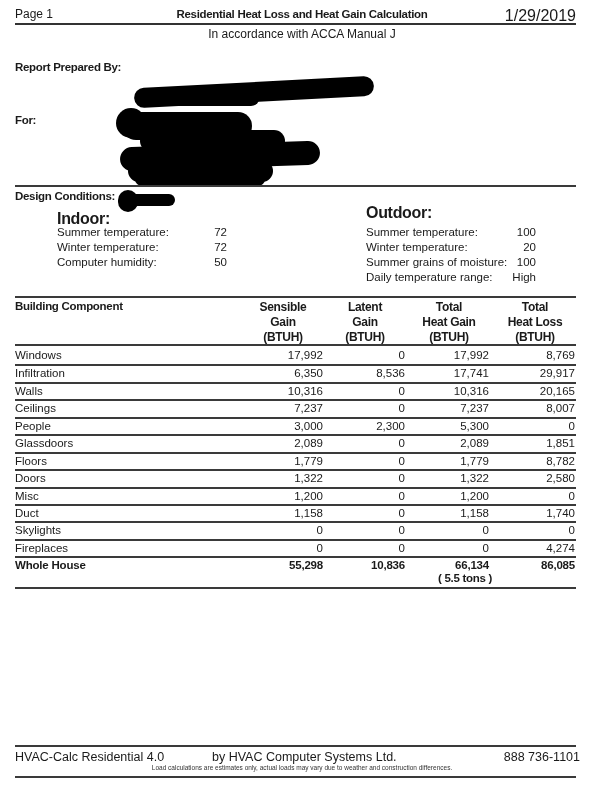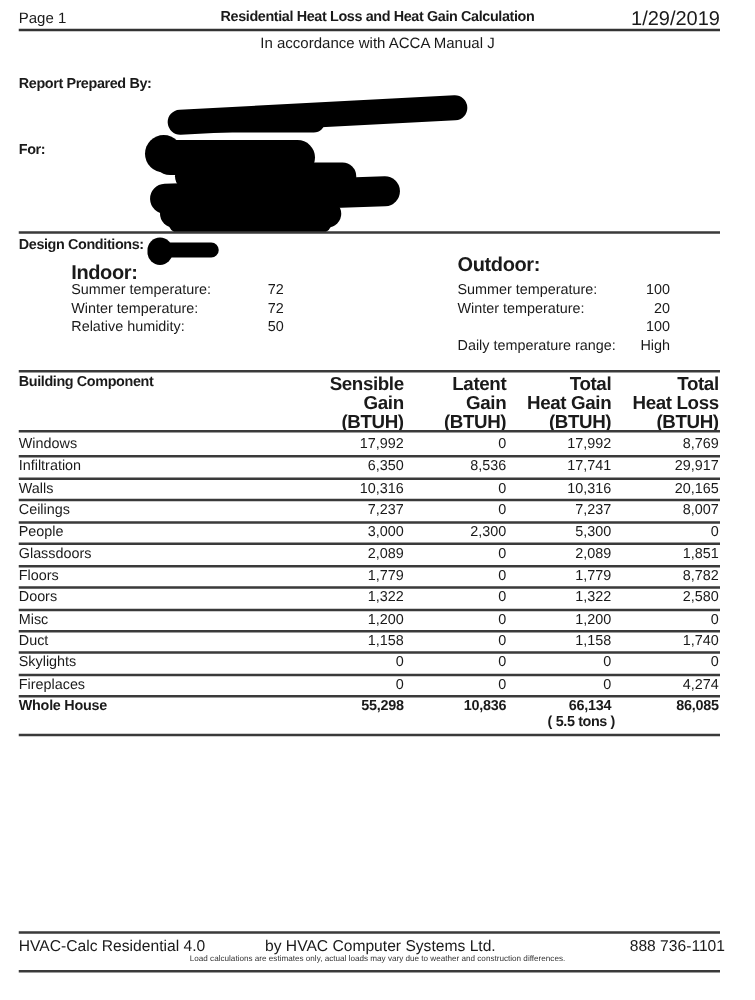--- a/index.html
+++ b/index.html
@@ -17,21 +17,21 @@
   .hdr-right { right: 28px; top: 7px; font-size: 16px; }
   .sub-center { left: 0; width: 604px; top: 27px; text-align: center; font-size: 12px; }
   .section-label { left: 15px; font-size: 11.5px; }
   .redact { position: absolute; background: #000; border-radius: 10px; }
 
   .cond-head { font-size: 16px; }
   .cond-row { position: absolute; font-size: 11.5px; height: 16px; line-height: 16px; }
   .cond-row .lbl { position: absolute; left: 0; white-space: nowrap; }
   .cond-row .val { position: absolute; text-align: right; white-space: nowrap; }
 
-  .th { position: absolute; font-weight: bold; font-size: 15px; line-height: 15px; text-align: right; letter-spacing: -0.3px; }
+  .th { position: absolute; font-weight: bold; font-size: 12px; line-height: 15px; text-align: center; letter-spacing: -0.3px; }
   .row { position: absolute; left: 15px; width: 561px; height: 17px; line-height: 17px; font-size: 11.5px; }
   .row .name { position: absolute; left: 0; }
   .row .c { position: absolute; text-align: right; width: 80px; }
   .row .c1 { left: 228px; }
   .row .c2 { left: 310px; }
   .row .c3 { left: 394px; }
   .row .c4 { left: 480px; }
   .row.total { font-weight: bold; letter-spacing: -0.2px; }
   .tons { position: absolute; font-weight: bold; font-size: 11.5px; width: 80px; text-align: right; letter-spacing: -0.3px; }
 
@@ -75,34 +75,35 @@
 <div class="abs cond-head bold" style="left:57px;top:210px;">Indoor:</div>
 <div class="cond-row" style="left:57px;top:224px;width:170px;">
   <span class="lbl">Summer temperature:</span>
   <span class="val" style="left:140px;width:30px;">72</span>
 </div>
 <div class="cond-row" style="left:57px;top:239px;width:170px;">
   <span class="lbl">Winter temperature:</span>
   <span class="val" style="left:140px;width:30px;">72</span>
 </div>
 <div class="cond-row" style="left:57px;top:254px;width:170px;">
-  <span class="lbl">Relative humidity:</span>
+  <span class="lbl">Computer humidity:</span>
   <span class="val" style="left:140px;width:30px;">50</span>
 </div>
 
 <div class="abs cond-head bold" style="left:366px;top:204px;">Outdoor:</div>
 <div class="cond-row" style="left:366px;top:224px;width:170px;">
   <span class="lbl">Summer temperature:</span>
   <span class="val" style="left:130px;width:40px;">100</span>
 </div>
 <div class="cond-row" style="left:366px;top:239px;width:170px;">
   <span class="lbl">Winter temperature:</span>
   <span class="val" style="left:130px;width:40px;">20</span>
 </div>
 <div class="cond-row" style="left:366px;top:254px;width:170px;">
+  <span class="lbl">Summer grains of moisture:</span>
   <span class="val" style="left:130px;width:40px;">100</span>
 </div>
 <div class="cond-row" style="left:366px;top:269px;width:170px;">
   <span class="lbl">Daily temperature range:</span>
   <span class="val" style="left:130px;width:40px;text-align:right;">High</span>
 </div>
 
 <div class="rule thick" style="top:296px;"></div>
 <div class="abs bold" style="left:15px;top:300px;font-size:11.5px;">Building Component</div>
 

